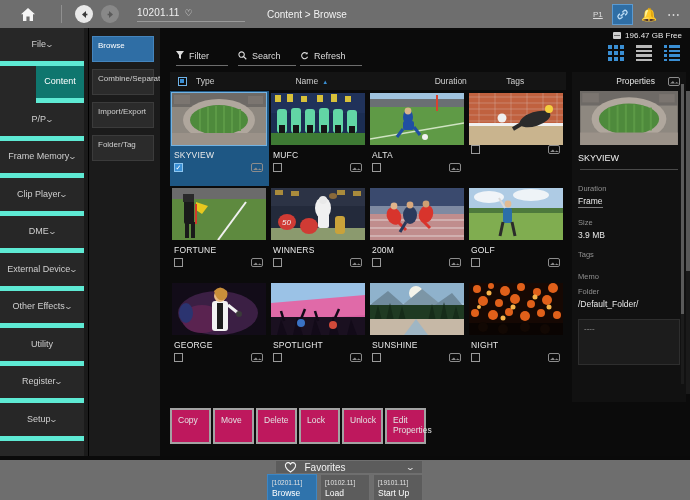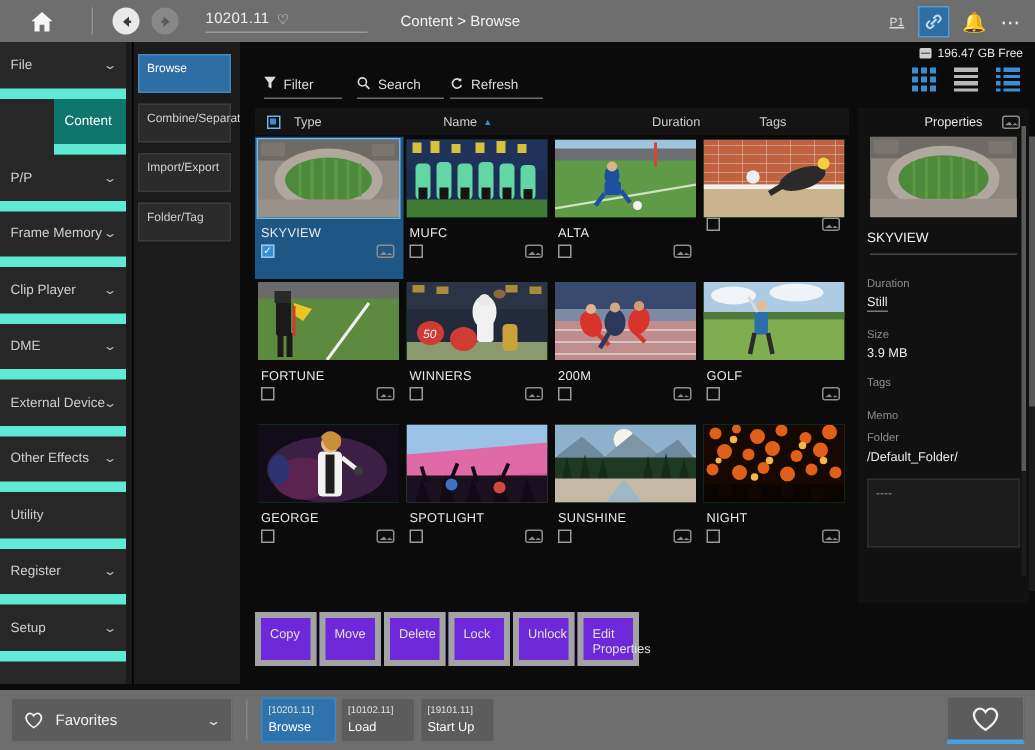--- a/index.html
+++ b/index.html
@@ -40,22 +40,22 @@
   .bell { font-size:13px; color:#f2f2f2; line-height:1; }
   .dots { font-size:13px; color:#f2f2f2; letter-spacing:1px; line-height:1; }
 
   
   .leftmenu {
     position:absolute; left:0; top:28px; width:84px; height:432px;
     background:#272727;
   }
   .menu-item {
     height:37.5px; display:flex; align-items:center; padding:0 7px;
-    border-bottom:7px solid #5eead4; color:#cfcfcf; font-size:9px;
-    justify-content:space-between;
+    border-bottom:5px solid #5eead4; color:#cfcfcf; font-size:9px;
+    justify-content:center;
   }
   .menu-item.active { background:#0f766e; color:#ffffff;margin-left:36px; }
   .menu-item .lbl { line-height:11px; }
   .caret { font-size:8px; color:#b9b9b9; transform:scaleX(1.45); }
 
   .subcol {
     position:absolute; left:92px; top:36px; width:62px; height:140px;
   }
   .sub-item {
     width:62px; min-height:26px; margin-bottom:7px;
@@ -116,40 +116,40 @@
   .sortarr { font-size:6px; color:#3a8fd4; margin-left:4px; vertical-align:middle; }
 
   
   .thumbwrap {
     position:absolute; left:10px; top:63px; width:396px; height:303px;
     overflow:hidden; background:#0b0b0b;
   }
   .thumbgrid { display:flex; flex-wrap:wrap; gap:0px; }
   .card { width:99px; height:95px; padding:2px 3px 0 2px; }
   .card.sel { background:#1e5784; }
-  .thumb { width:94px; height:52px; background:#14532d; overflow:hidden; position:relative;font-style:italic; }
+  .thumb { width:94px; height:52px; background:#1d4ed8; overflow:hidden; position:relative;font-style:italic; }
   .card.sel .thumb { outline:1px solid #74b3e2; }
   .cardname { color:#e9e9e9; font-size:8.5px; padding:5px 0 3px 2px; letter-spacing:.2px; }
   .cardrow { display:flex; align-items:center; justify-content:space-between; padding:0 3px 0 2px; }
   .chk { width:9px; height:9px; border:1px solid #9a9a9a; background:#0d0d0d; display:flex; align-items:center; justify-content:center; }
   .chk.on { border-color:#8ec6ef; background:#3a8fd4; }
   .chk.on:after { content:'✓'; font-size:7px; color:#fff; line-height:1; }
   .imgico {
     width:12px; height:9px; border:1px solid #8c8c8c; border-radius:2px; position:relative;
   }
   .imgico:after { content:''; position:absolute; left:1px; bottom:1px; width:9px; height:3px;
     background:#8c8c8c; clip-path:polygon(0 100%,33% 20%,55% 100%,72% 50%,100% 100%); }
 
   .vscroll { position:absolute; right:0; top:63px; width:4px; height:303px; background:#1a1a1a; }
   .vscroll i { position:absolute; left:0; top:0; width:4px; height:180px; background:#585858; display:block; }
 
   
   .actions { position:absolute; left:10px; top:380px; width:396px; height:36px; display:flex; gap:2px; }
   .abtn {
-    width:41px; height:36px; background:#6d28d9; border:4px solid #a3a3a3;
+    width:41px; height:36px; background:#be185d; border:2px solid #a3a3a3;
     color:#e2e2e2; font-size:8.5px; padding:5px 6px; line-height:10px;
   }
 
   
   .props {
     position:absolute; left:412px; top:44px; width:114px; height:330px;
     background:#111111;
   }
   .props-head { display:flex; align-items:center; justify-content:flex-end; padding:4px 6px 5px 5px;gap:13px; }
   .props-title { font-size:8.5px; color:#e6e6e6; }
@@ -160,21 +160,21 @@
   .plabel { font-size:7.5px; color:#8f8f8f; margin-bottom:3px; }
   .pvalue { font-size:8.5px; color:#eaeaea; }
   .pvalue.u { border-bottom:1px solid #7a7a7a; display:inline-block; padding-bottom:1px; }
   .memo-box { height:46px; background:#1c1c1c; border:1px solid #2e2e2e; margin:0 6px; font-size:8px; color:#9a9a9a; padding:4px 5px; }
   .pscroll { position:absolute; right:2px; top:12px; width:3px; height:300px; background:#1c1c1c; }
   .pscroll i { position:absolute; top:0; left:0; width:3px; height:230px; background:#5a5a5a; display:block; }
 
   
   .bottombar {
     position:absolute; left:0; top:460px; width:690px; height:40px; background:#6e6e6e;
-    display:flex; align-items:center;
+    display:flex; align-items:center;flex-direction:column;
   }
   .fav {
     margin-left:7px; width:148px; height:30px; background:#5c5c5c; border:1px solid #6f6f6f;
     display:flex; align-items:center; padding:0 8px; gap:8px; color:#f2f2f2; font-size:10px;
   }
   .fav .caret2 { margin-left:auto; font-size:8px; transform:scaleX(1.5); color:#e4e4e4; }
   .bdiv { width:1px; height:26px; background:#878787; margin:0 9px; }
   .tasks { display:flex; gap:3px; }
   .task {
     width:50px; height:30px; background:#5c5c5c; border:1px solid #6f6f6f;
@@ -774,21 +774,21 @@
           <rect x="0" y="40" width="94" height="12" fill="#9b9289"></rect>
           <rect x="2" y="2" width="16" height="9" fill="#7b7570"></rect>
           <rect x="76" y="3" width="15" height="8" fill="#7b7570"></rect>
         </svg>
       </div>
       <div class="props-name">SKYVIEW</div>
       <div class="props-rule"></div>
 
       <div class="pfield">
         <div class="plabel">Duration</div>
-        <div class="pvalue u">Still</div>
+        <div class="pvalue u">Frame</div>
       </div>
       <div class="pfield">
         <div class="plabel">Size</div>
         <div class="pvalue">3.9 MB</div>
       </div>
       <div class="pfield">
         <div class="plabel">Tags</div>
         <div class="pvalue"></div>
       </div>
       <div class="pfield" style="padding-bottom:3px">

